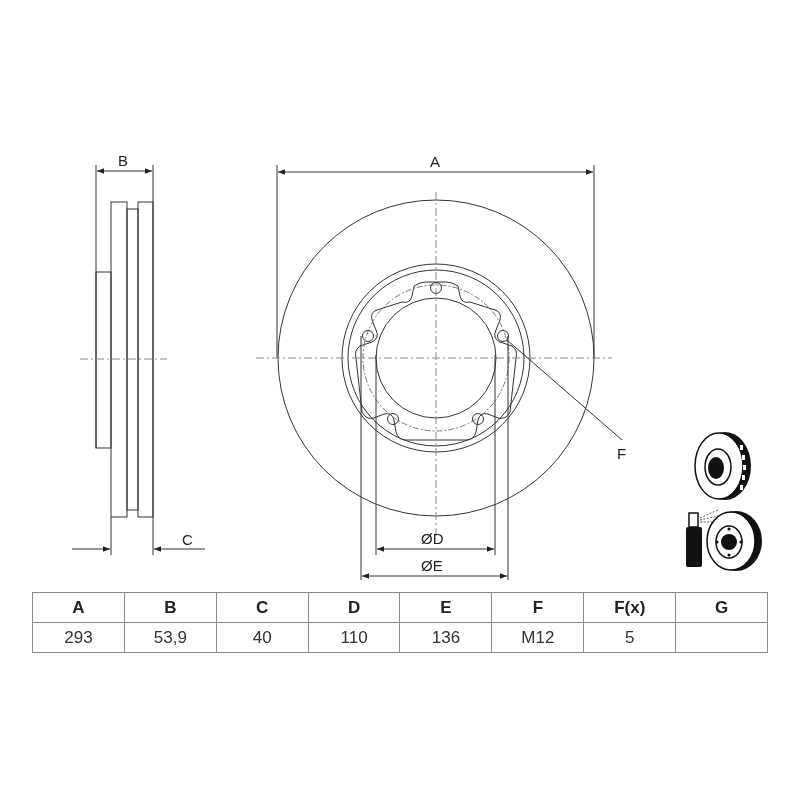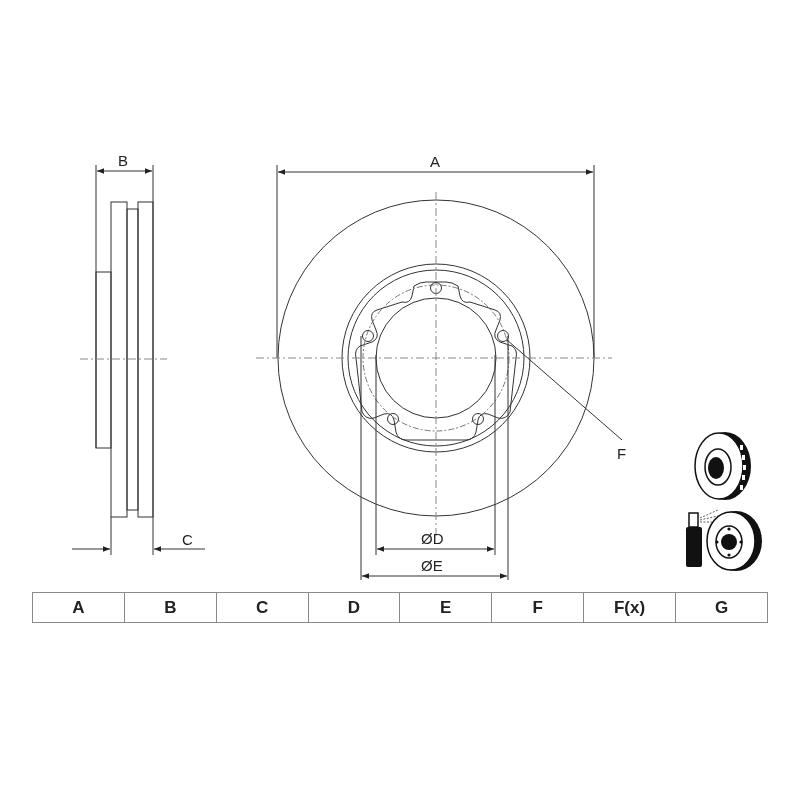--- a/index.html
+++ b/index.html
@@ -123,14 +123,24 @@
       <tr class="hdr">
     <td>A</td>
     <td>B</td>
     <td>C</td>
     <td>D</td>
     <td>E</td>
     <td>F</td>
     <td>F(x)</td>
     <td>G</td>
   </tr>
+  <tr>
+    <td>293</td>
+    <td>53,9</td>
+    <td>40</td>
+    <td>110</td>
+    <td>136</td>
+    <td>M12</td>
+    <td>5</td>
+    <td></td>
+  </tr>
 </tbody>
   </table>
 
 </body></html>

